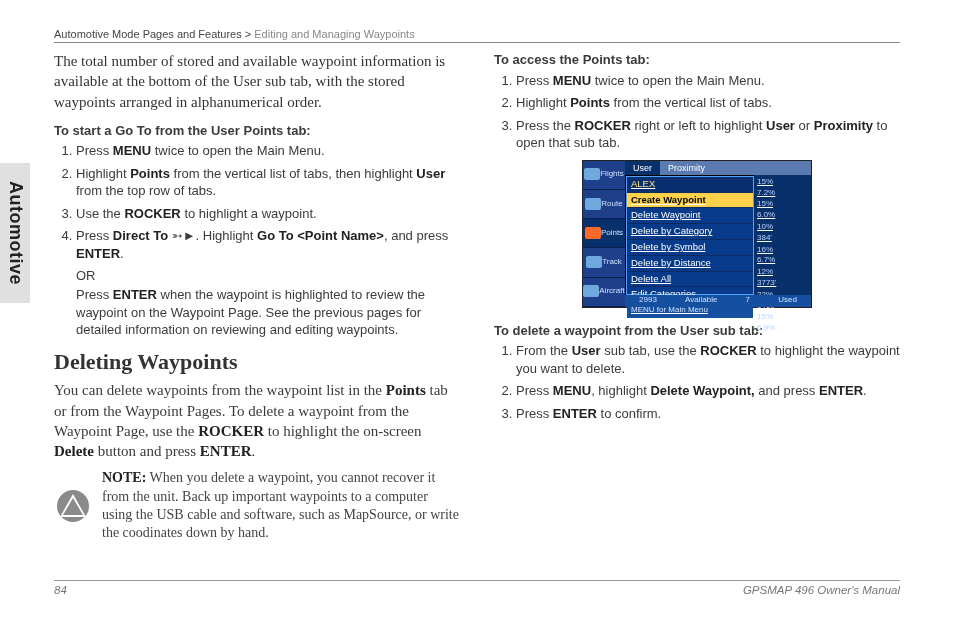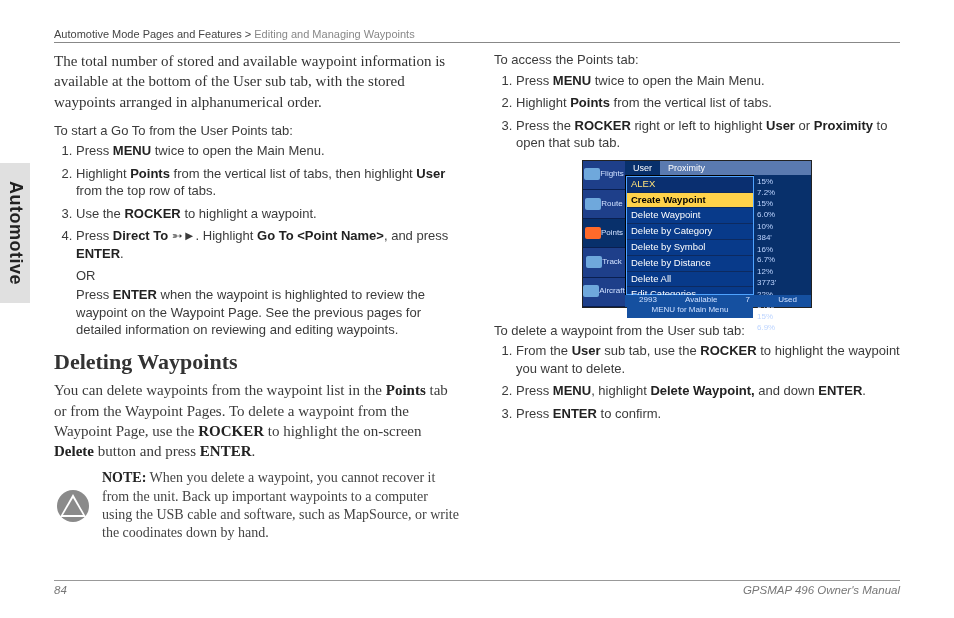--- a/index.html
+++ b/index.html
@@ -49,21 +49,21 @@
     line-height: 1.35;
     color: #3b3b3b;
   }
   .intro {
     font-family: "Times New Roman", Times, serif;
     font-size: 15px;
     line-height: 1.35;
     margin-bottom: 10px;
     color: #333;
   }
-  .section-label { font-weight: normal; font-size: 13px; margin-bottom: 3px; }
+  .section-label { font-weight: bold; font-size: 13px; margin-bottom: 3px; }
   ol { list-style: decimal; padding-left: 22px; margin-bottom: 8px; }
   ol li { margin-bottom: 5px; }
   .subhead {
     font-family: "Times New Roman", Times, serif;
     font-weight: bold;
     font-size: 22px;
     margin-top: 6px;
     margin-bottom: 4px;
     color: #333;
   }
@@ -121,29 +121,30 @@
   .shot-side-icon { width:16px; height:12px; background:#6fa8dc; margin-bottom:1px; border-radius:2px;}
   .shot-tabs {
     position:absolute; left:42px; top:0; right:0; height:14px;
     background:#5a7ab0; display:flex; font-size:9px;
   }
   .shot-tab { padding:1px 8px; color:#fff; }
   .shot-tab.active { background:#08306b; }
   .shot-main {
     position:absolute; left:42px; right:0; top:14px; bottom:12px;
     display:flex;
+    text-decoration:underline;
   }
   .shot-menu {
     background:#083a8a; border:1px solid #4fa3ff;
     width:128px; margin:1px 0 0 1px;
     font-size:9.5px;
   }
   .shot-menu-item { padding:1px 4px; color:#fff; border-bottom:1px solid #0d2a60;}
   .shot-menu-item.hl { background:#ffd24a; color:#000; font-weight:bold;}
-  .shot-menu-foot { background:#1550a0; color:#cfe0ff; font-size:8px; padding:2px 4px; text-align:center;}
+  .shot-menu-foot { background:#1550a0; color:#cfe0ff; font-size:8px; padding:2px 4px; }
   .shot-list {
     flex:1; background:#08306b; font-size:8px; padding:2px 3px;
     display:flex; flex-direction:column; gap:1px;
   }
   .shot-list-row { display:flex; justify-content:space-between; color:#bcd4ff;flex-direction:column;}
   .shot-foot {
     position:absolute; left:42px; right:0; bottom:0; height:12px;
     background:#1550a0; font-size:8px; color:#cfe0ff;
     display:flex; justify-content:space-around; align-items:center;
   }
@@ -298,21 +299,21 @@
         </div>
       </div>
     </div>
 
     <p class="section-label">To delete a waypoint from the User sub tab:</p>
     <ol>
       <li>
         <span>From the </span><b>User</b><span> sub tab, use the </span><b>ROCKER</b><span> to highlight the waypoint you want to delete.</span>
       </li>
       <li>
-        <span>Press </span><b>MENU</b><span>, highlight </span><b>Delete Waypoint,</b><span> and down </span><b>ENTER</b><span>.</span>
+        <span>Press </span><b>MENU</b><span>, highlight </span><b>Delete Waypoint,</b><span> and press </span><b>ENTER</b><span>.</span>
       </li>
       <li>
         <span>Press </span><b>ENTER</b><span> to confirm.</span>
       </li>
     </ol>
   </div>
 </div>
 
 <div class="footer">
   <span>84</span>

